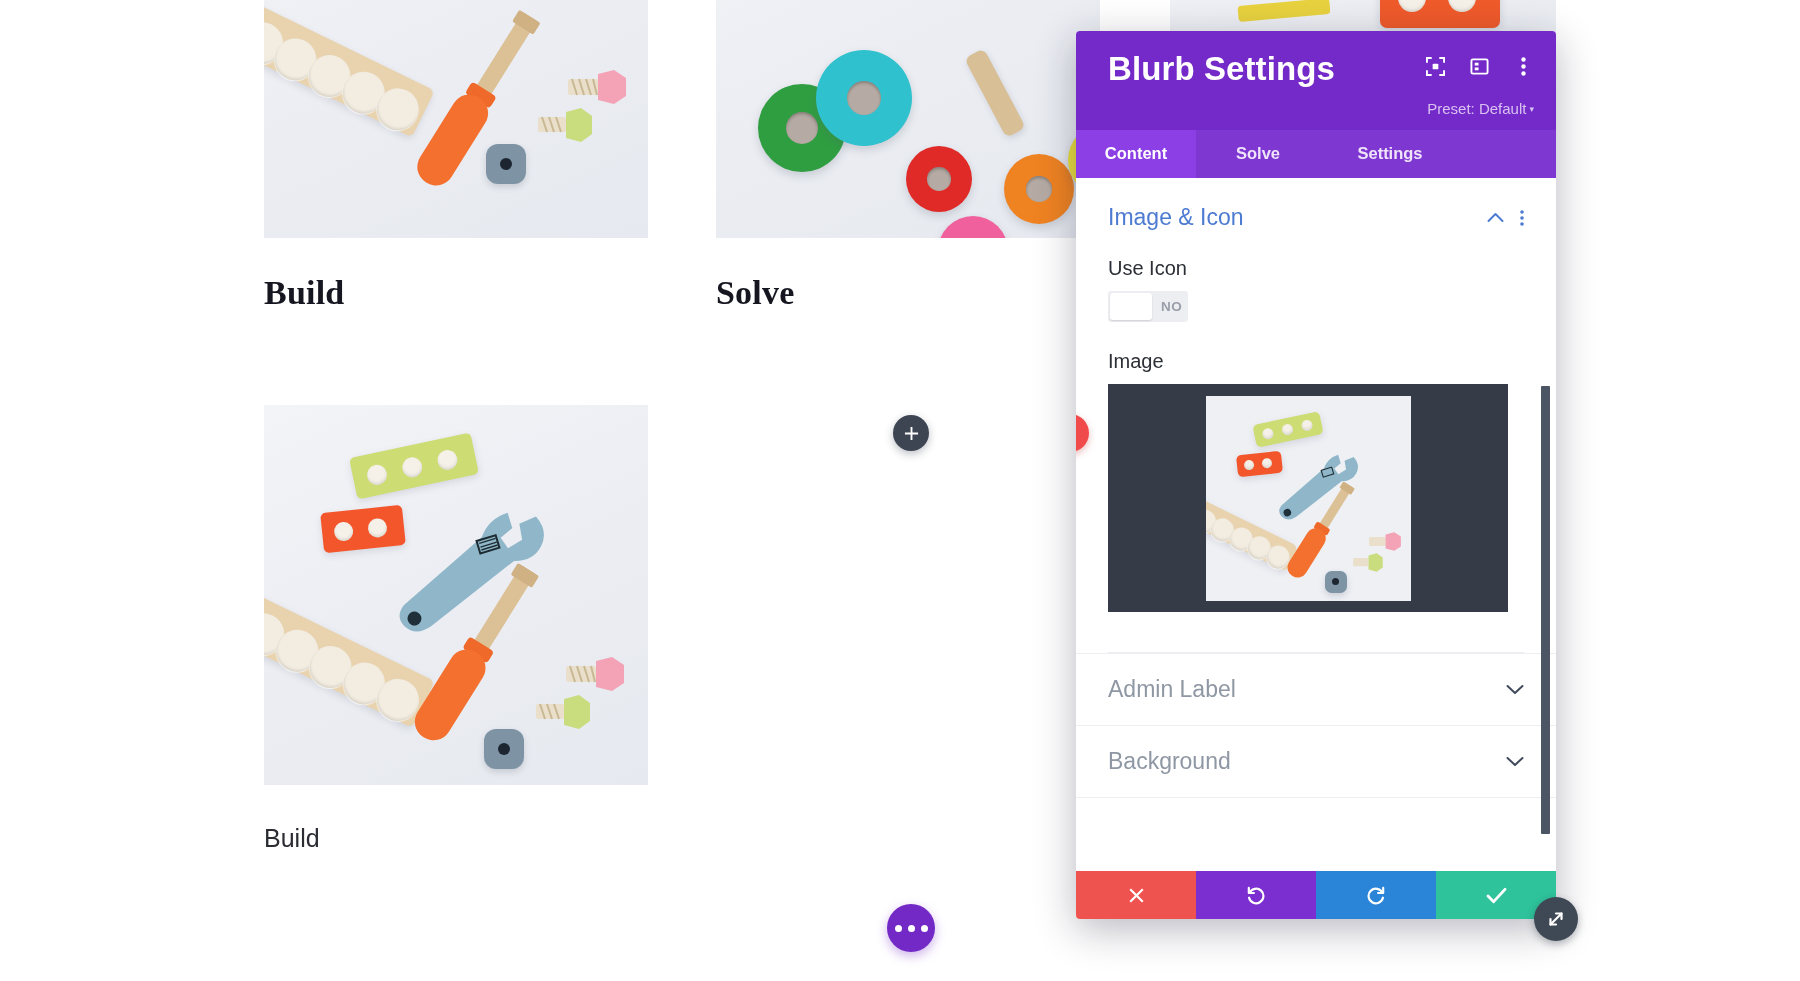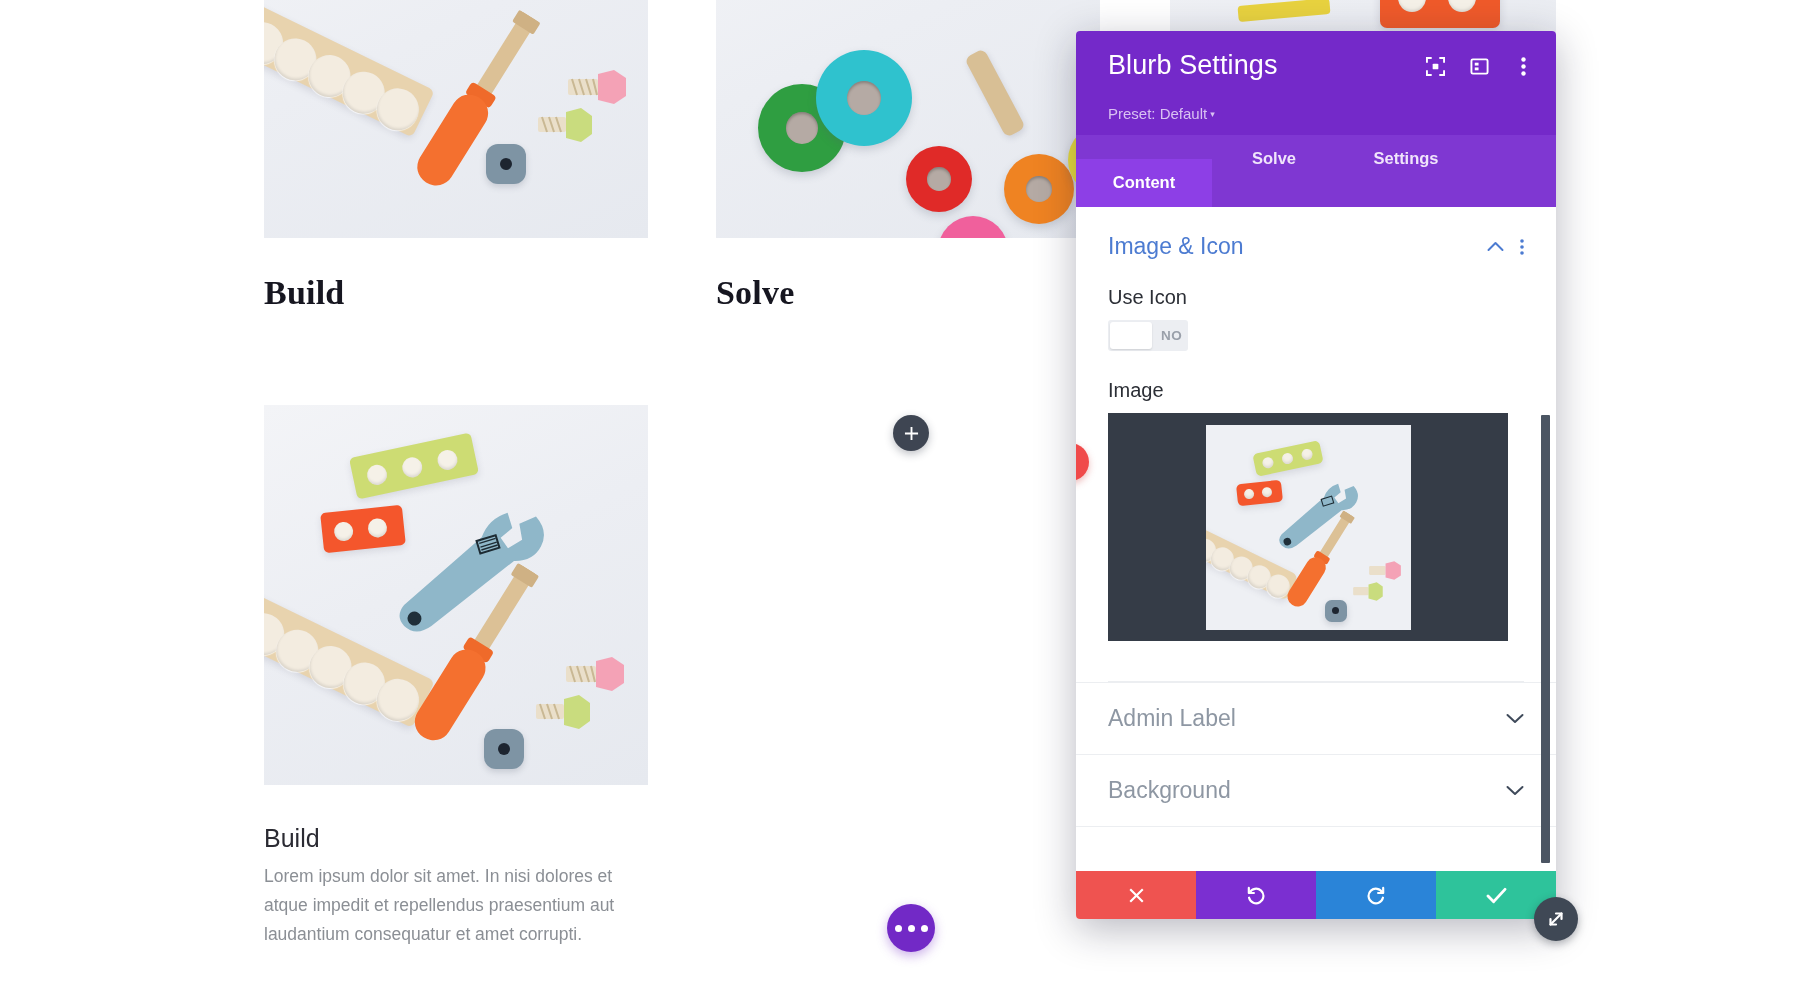--- a/index.html
+++ b/index.html
@@ -75,32 +75,32 @@
              background:#fff; margin: 0 3px; }
 
   
   .modal { position: absolute; left: 1076px; top: 31px; width: 480px; height: 888px;
            background: #fff; border-radius: 4px;
            box-shadow: 0 10px 40px rgba(20,20,45,.30); display:flex; flex-direction:column;
            overflow: visible; }
 
   .modal-head { background: #7429c9; border-radius: 4px 4px 0 0;
                 padding: 19px 22px 13px 32px; position: relative; }
-  .modal-title { color:#fff; font-size: 27px; font-weight: 400; letter-spacing:.1px; }
-  .modal-preset { color:#d9c2f2; font-size: 15px; margin-top: 24px; }
+  .modal-title { color:#fff; font-size: 33px; font-weight: 700; letter-spacing:.1px; }
+  .modal-preset { color:#d9c2f2; font-size: 15px; margin-top: 12px; text-align: right; }
   .modal-preset .caret { font-size: 9px; margin-left: 3px; position:relative; top:-2px;}
   .head-icons { position: absolute; right: 22px; top: 24px; display:flex; gap: 22px; align-items:center; }
   .head-icons .ic { width: 22px; height: 22px; display:flex; align-items:center; justify-content:center; cursor:pointer;}
   .head-icons svg { display:block; }
 
   .tabs { display: flex; background: #7f37d2; }
   .tab { padding: 14px 0 15px; color: #f0e4fb; font-size: 16.5px; font-weight: 700;
          text-align:center; cursor: pointer; }
   .tab.active { background: #8d3fe6; color: #fff; }
-  .tab-content { width: 136px; margin-top: 24px; }
+  .tab-content { width: 120px; }
   .tab-design  { width: 124px; }
   .tab-advanced{ width: 140px; }
 
   .modal-body { flex: 1; overflow: hidden; position: relative; background:#fff; }
 
   .sec-open { padding: 26px 32px 0 32px; }
   .sec-open-head { display:flex; align-items:center; }
   .sec-open-title { color:#4c7bd1; font-size: 23px; flex:1; }
   .sec-tools { display:flex; align-items:center; gap: 16px; }
   .sec-tools .ic { cursor:pointer; display:flex; align-items:center; }
@@ -264,21 +264,20 @@
         <svg viewBox="0 0 60 42" style="width:100%;height:100%;">
           <rect x="2" y="13" width="28" height="15" fill="#eadfca" rx="2"></rect>
           <path d="M6 13 l5 15 M13 13 l5 15 M20 13 l5 15" stroke="#c9b894" stroke-width="2" fill="none"></path>
           <path d="M30 8 l15 -4 l11 8 l0 18 l-11 8 l-15 -4 Z" fill="#c9dc7e"></path>
         </svg>
       </div>
       <div class="nutdark" style="left:220px; top:324px; width:40px; height:40px;"></div>
     </div>
 
     <div class="h-sans" style="left:264px; top:824px;">Build</div>
-    <div class="p-body" style="left:264px; top:862px;">Lorem ipsum dolor sit amet. In nisi dolores et atque impedit et repellendus praesentium aut laudantium consequatur et amet corrupti.</div>
 
     <div class="fab fab-add" style="left:893px; top:415px;">
       <svg viewBox="0 0 16 16">
         <path d="M7 1h2v6h6v2H9v6H7V9H1V7h6z" fill="#ffffff"></path>
       </svg>
     </div>
     <div class="fab fab-more" style="left:887px; top:904px;">
       <span class="d"></span>
       <span class="d"></span>
       <span class="d"></span>

